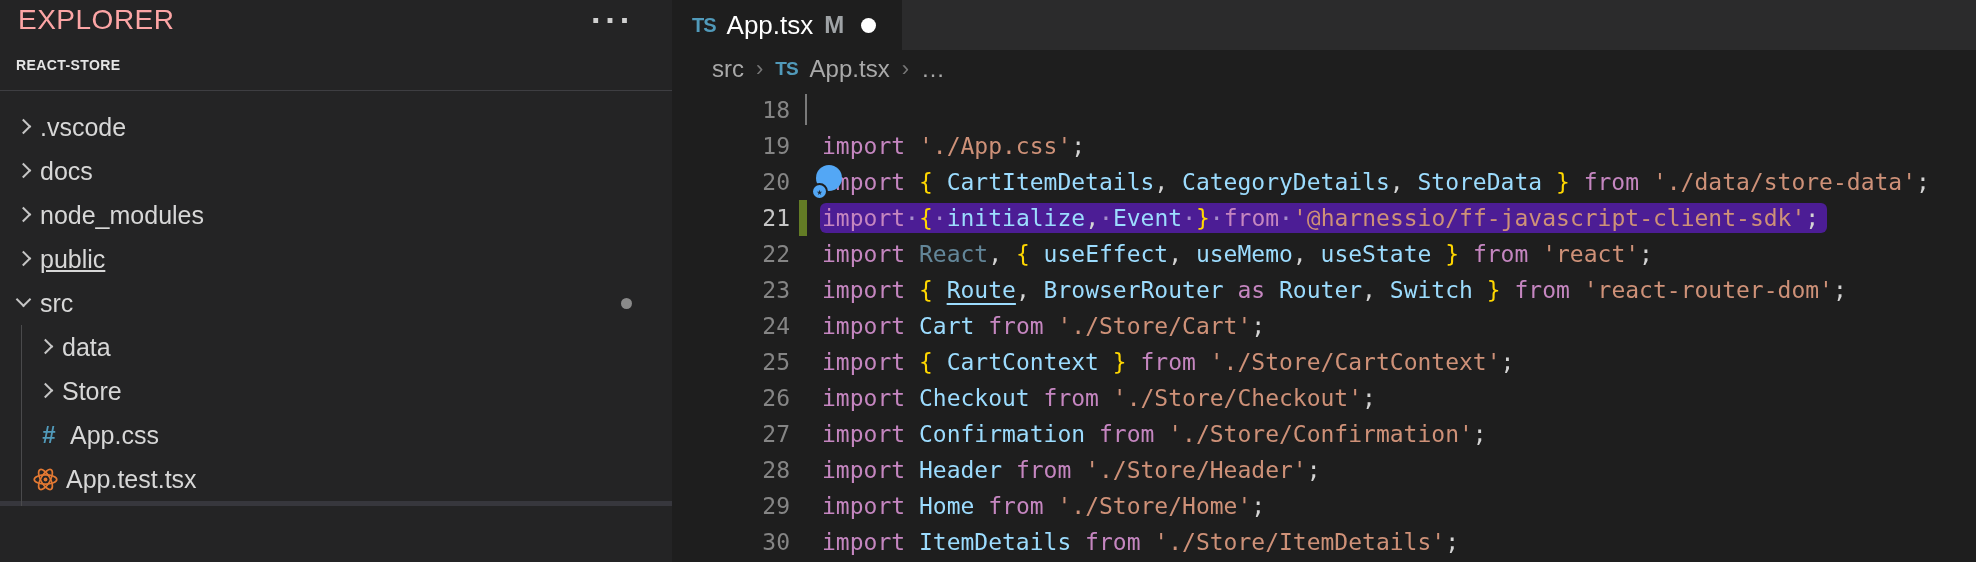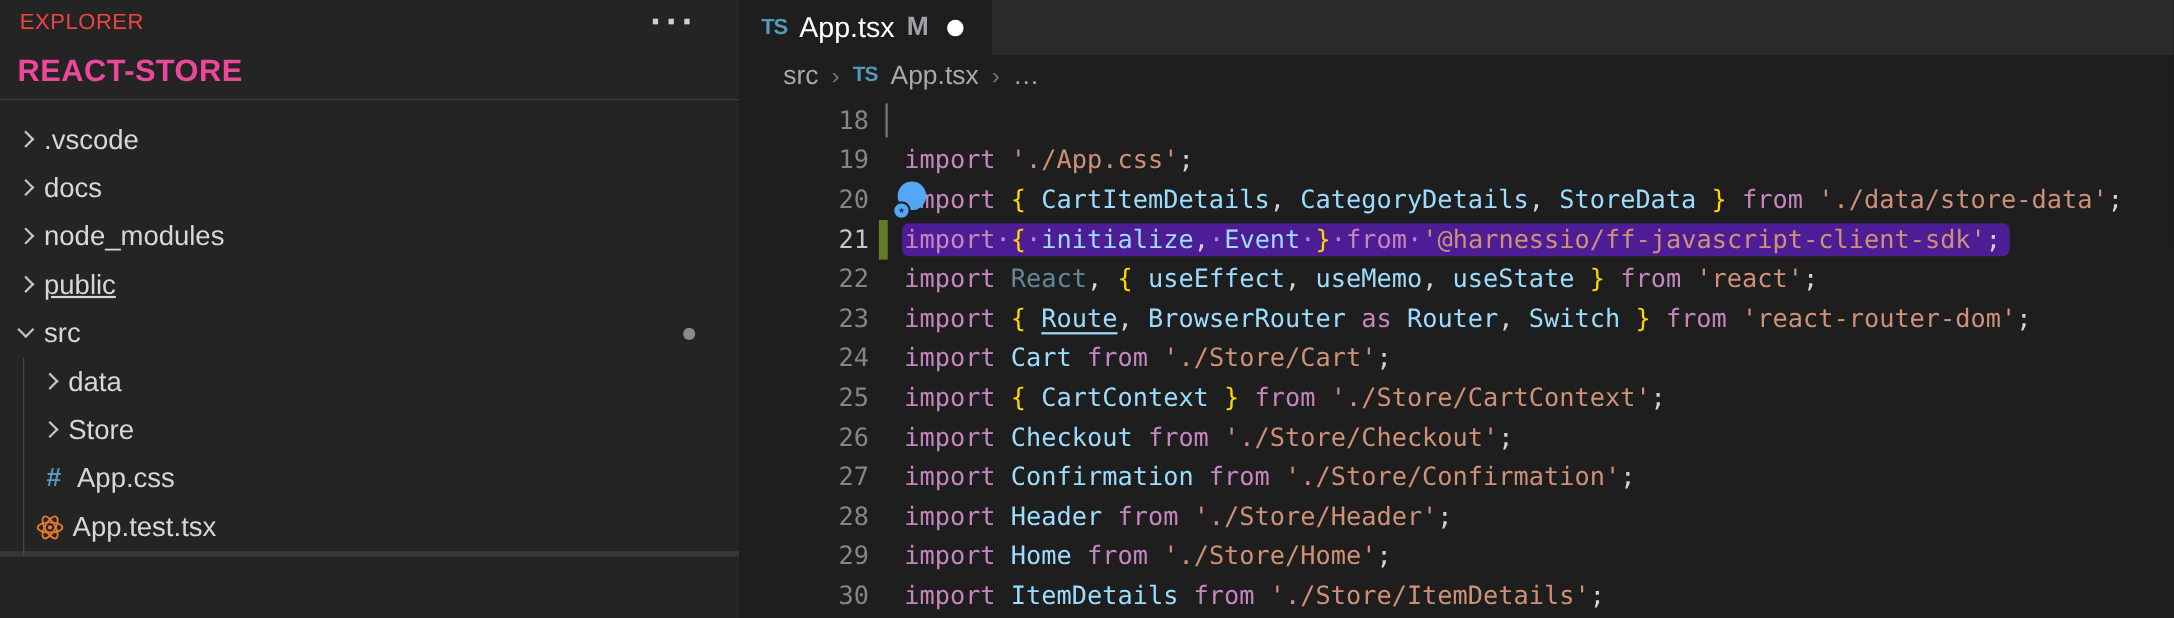--- a/index.html
+++ b/index.html
@@ -4,24 +4,24 @@
 <style>
   * { margin:0; padding:0; box-sizing:border-box; }
   html,body { width:1976px; height:562px; overflow:hidden; background:#1e1e1e;
               font-family:"Liberation Sans", sans-serif; }
   .app { display:flex; width:1976px; height:562px; }
 
   
   .sidebar { width:672px; height:562px; background:#242425; color:#cccccc; position:relative; flex:none; }
   .sb-header { height:40px; display:flex; align-items:center; justify-content:space-between;
                padding:0 38px 0 18px; }
-  .sb-title { font-size:20px; color:#ef4444; letter-spacing:0.5px; }
+  .sb-title { font-size:28px; color:#fca5a5; letter-spacing:0.5px; }
   .sb-more { color:#d0d0d0; font-size:34px; font-weight:bold; letter-spacing:3px; line-height:10px; cursor:pointer; }
   .sb-section { height:50px; display:flex; align-items:center; padding-left:16px; }
-  .sb-section-label { font-size:28px; font-weight:bold; color:#ec4899; letter-spacing:0.4px; }
+  .sb-section-label { font-size:14px; font-weight:bold; color:#e5e5e5; letter-spacing:0.4px; }
   .tree { border-top:1px solid #3e3e42; padding-top:14px; position:relative; height:416px; overflow:hidden; }
   .indent-guide { position:absolute; left:21px; top:234px; bottom:0; width:1px; background:#4a4a4c; }
   .row { height:44px; display:flex; align-items:center; font-size:25px; color:#d7d7d7; cursor:pointer; }
   .row.selected { background:#37373d; }
   .chev { width:18px; height:18px; margin-right:8px; flex:none; position:relative; }
   .chev::before { content:''; display:block; width:9px; height:9px; margin:3px auto 0;
                   border-right:2px solid #c5c5c5; border-bottom:2px solid #c5c5c5; transform:rotate(-45deg); }
   .chev.down::before { transform:rotate(45deg); margin-top:0; }
   .ficon { width:26px; margin-right:8px; flex:none; text-align:center; font-weight:bold; }
   .ficon.css { color:#519aba; font-size:24px; }

